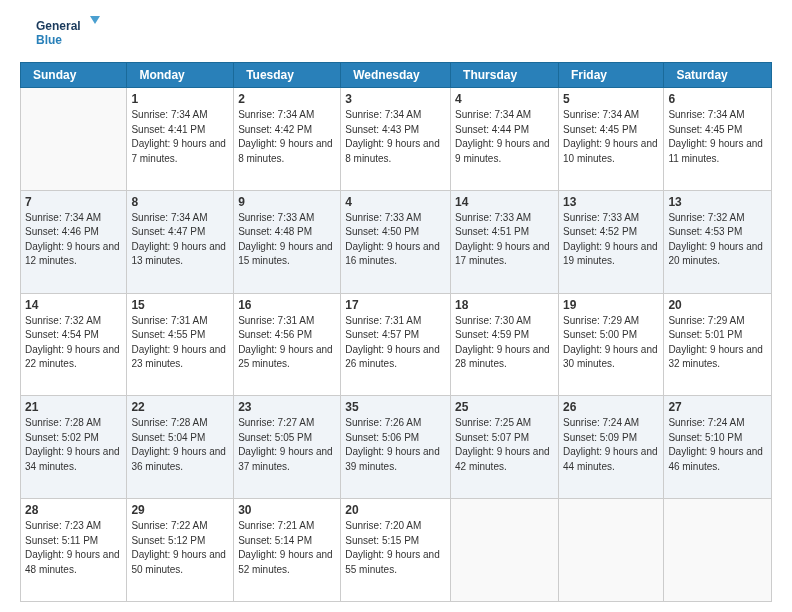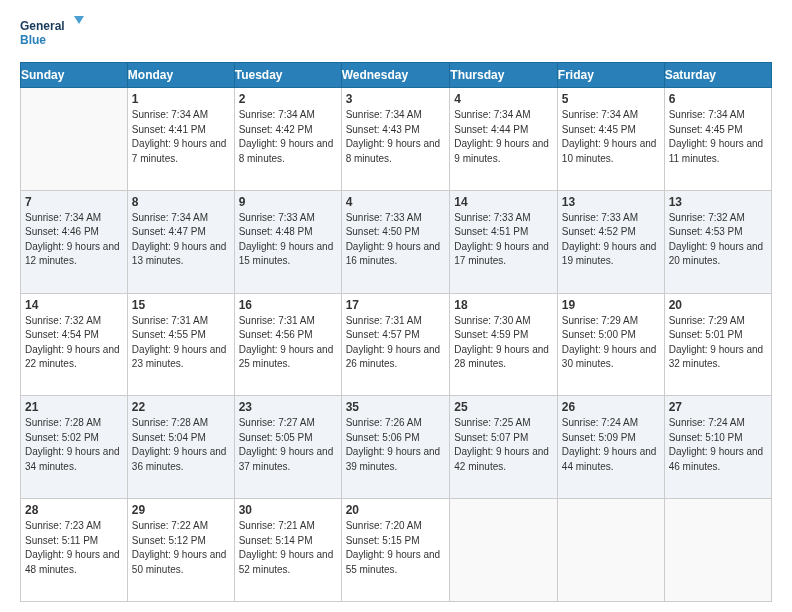--- a/index.html
+++ b/index.html
@@ -15,20 +15,21 @@
       height: 612px;
       padding: 16px 20px 10px 20px;
       display: flex;
       flex-direction: column;
     }
     .header {
       display: flex;
       justify-content: space-between;
       align-items: flex-start;
       margin-bottom: 10px;
+      margin-left: 16px;
     }
     .logo {
       display: flex;
       align-items: center;
       gap: 4px;
     }
     .title-block {
       text-align: right;
     }
     .month-title {
@@ -44,21 +45,21 @@
       width: 100%;
       border-collapse: collapse;
       flex: 1;
       font-size: 10.5px;
     }
     .calendar-table thead tr th {
       background-color: #2980b9;
       color: #fff;
       font-size: 12px;
       font-weight: bold;
-      padding: 5px 0;
+      padding: 5px 12px;
       text-align: left;
       border: 1px solid #1a6a9a;
     }
     .calendar-table tbody tr td {
       border: 1px solid #ccc;
       vertical-align: top;
       padding: 4px 4px;
       font-size: 10px;
       color: #333;
       width: 113px;

